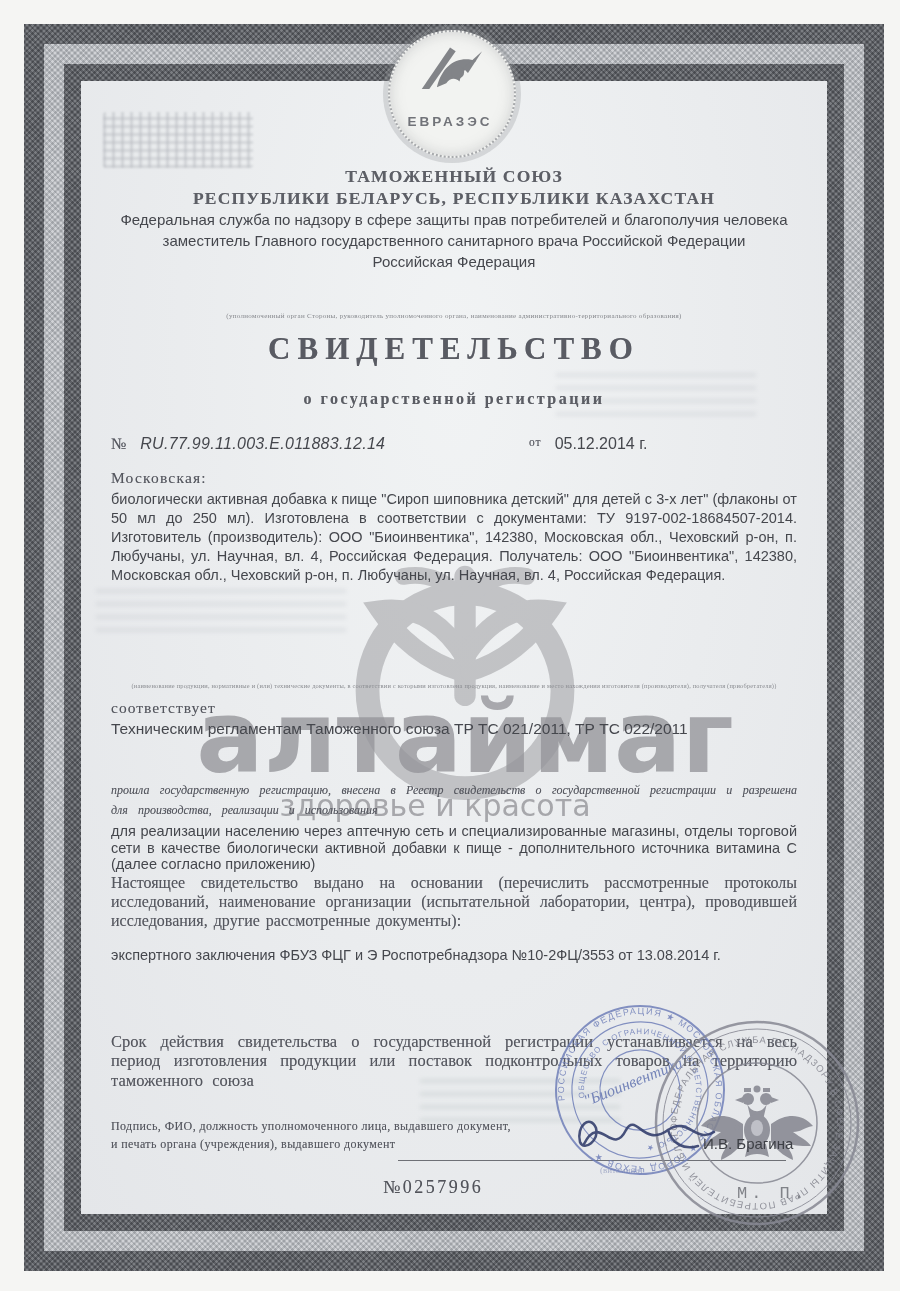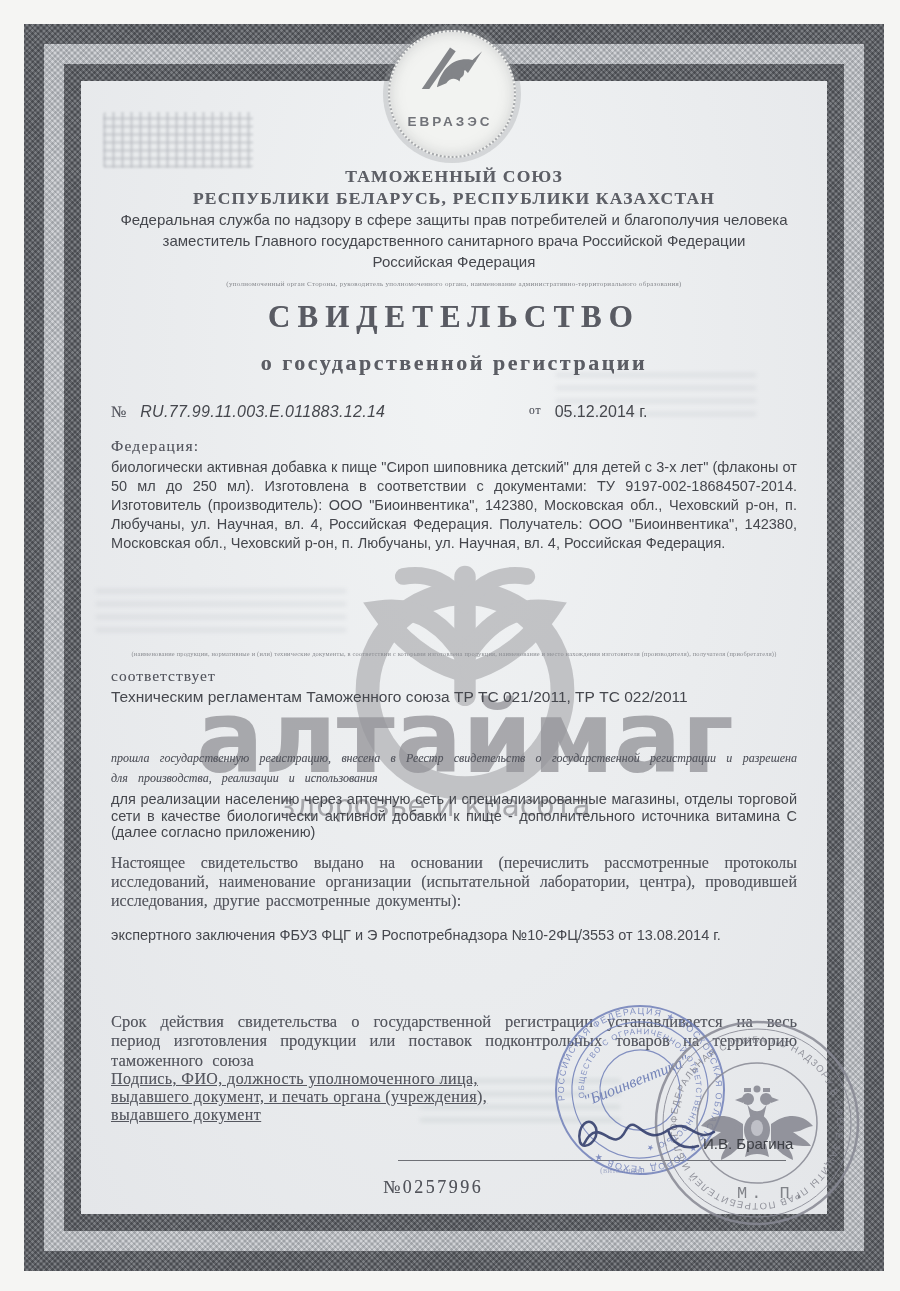--- a/index.html
+++ b/index.html
@@ -21,40 +21,40 @@
   .b-inner{padding:17px;}
   .paper{position:relative;height:100%;overflow:hidden;
       background:radial-gradient(ellipse at 50% 25%,#f1f3f4 0%,#eaecee 52%,#e4e6e9 100%);}
   
   .content{position:absolute;inset:0;box-sizing:border-box;padding:84px 30px 0;z-index:2;overflow:hidden;}
   .c{text-align:center;}
   .serif{font-family:"Liberation Serif",serif;color:#55575f;text-shadow:0 0 .6px rgba(85,87,95,.45);}
   .sans{font-family:"Liberation Sans","DejaVu Sans",sans-serif;color:#45474d;}
   .h1{font-size:17.5px;font-weight:bold;letter-spacing:1.2px;line-height:22px;color:#5d5f66;}
   .ag{font-size:15px;line-height:21px;}
-  .note{font-size:7px;color:#85878c;letter-spacing:.3px;margin-top:8px;white-space:nowrap;overflow:hidden;text-shadow:none;}
+  .note{font-size:7px;color:#85878c;letter-spacing:.3px;margin-top:40px;white-space:nowrap;overflow:hidden;text-shadow:none;}
   .title{font-size:31px;font-weight:bold;letter-spacing:7px;color:#595b63;margin-top:11px;}
-  .subtitle{font-size:22px;letter-spacing:2.5px;margin-top:15px;font-weight:bold;color:#5b5d64;}
+  .subtitle{font-size:16px;letter-spacing:2.5px;margin-top:23px;font-weight:bold;color:#5b5d64;}
   .numrow{display:flex;align-items:baseline;margin-top:27px;}
   .no-label{font-size:16px;}
   .no-value{font-size:16px;margin-left:14px;letter-spacing:.3px;font-style:italic;}
   .date-wrap{margin-left:auto;width:268px;}
   .date-label{font-size:11.5px;letter-spacing:1px;vertical-align:3px;margin-right:9px;}
   .date-value{font-size:16px;}
   .p-label{font-size:15.5px;letter-spacing:1.2px;margin-top:16px;}
   .p-text{font-size:14.5px;line-height:19px;text-align:justify;margin-top:3px;}
   .note2{font-size:6.4px;color:#8a8c91;letter-spacing:.2px;margin-top:97px;white-space:nowrap;overflow:hidden;text-shadow:none;}
   .sootv{font-size:15.5px;letter-spacing:1px;margin-top:10px;}
   .conf{font-size:15.5px;margin-top:3px;}
   .reg{font-size:12px;line-height:19.5px;text-align:justify;word-spacing:7px;margin-top:43px;font-style:italic;}
   .usage{font-size:14.5px;line-height:16.5px;text-align:justify;margin-top:3px;}
-  .basis-l{font-size:16px;line-height:19px;text-align:justify;word-spacing:2px;margin-top:12px;}
+  .basis-l{font-size:16px;line-height:19px;text-align:justify;word-spacing:2px;margin-top:0;}
   .basis-v{font-size:14.5px;margin-top:17px;}
   .valid{font-size:16.5px;line-height:19.5px;text-align:justify;word-spacing:5px;margin-top:69px;}
-  .sig-note{font-size:16px;line-height:18px;width:400px;letter-spacing:.4px;text-decoration:underline;}
+  .sig-note{font-size:12px;line-height:18px;width:400px;margin-top:27px;letter-spacing:.4px;}
   
   .emblem{position:absolute;left:374px;top:26px;width:152px;height:138px;z-index:4;}
   .emblem-circle{position:absolute;left:14px;top:4px;width:124px;height:124px;border-radius:50%;
       background:#f2f3f1;border:2px dotted #a7a9ac;box-shadow:0 0 0 5px rgba(150,152,156,.30), inset 0 0 14px rgba(140,142,146,.35);}
   .emblem-bird{position:absolute;left:32px;top:14px;width:90px;height:66px;opacity:.85;}
   .emblem-label{position:absolute;left:0;right:0;top:88px;text-align:center;
       font-family:"Liberation Sans",sans-serif;font-size:13.5px;font-weight:bold;letter-spacing:3px;color:#717379;}
   .residue{position:absolute;left:103px;top:112px;width:150px;height:56px;border-radius:3px;z-index:1;
       background:
         repeating-linear-gradient(90deg,rgba(105,110,120,.5) 0 3px,transparent 3px 9px),
@@ -108,21 +108,21 @@
 
               <div class="numrow">
                 <span class="serif no-label">№</span>
                 <span class="sans no-value">RU.77.99.11.003.E.011883.12.14</span>
                 <span class="date-wrap">
                   <span class="serif date-label">от</span>
                   <span class="sans date-value">05.12.2014 г.</span>
                 </span>
               </div>
 
-              <div class="serif p-label">Федерация:</div>
+              <div class="serif p-label">Московская:</div>
               <div class="sans p-text">биологически активная добавка к пище "Сироп шиповника детский" для детей с 3-х лет" (флаконы от 50 мл до 250 мл). Изготовлена в соответствии с документами: ТУ 9197-002-18684507-2014. Изготовитель (производитель): ООО "Биоинвентика", 142380, Московская обл., Чеховский р-он, п. Любучаны, ул. Научная, вл. 4, Российская Федерация.  Получатель: ООО "Биоинвентика", 142380, Московская обл., Чеховский р-он, п. Любучаны, ул. Научная, вл. 4, Российская Федерация.</div>
 
               <div class="c note2">(наименование продукции, нормативные и (или) технические документы, в соответствии с которыми изготовлена продукция, наименование и место нахождения изготовителя (производителя), получателя (приобретателя))</div>
               <div class="serif sootv">соответствует</div>
               <div class="sans conf">Техническим регламентам Таможенного союза ТР ТС 021/2011, ТР ТС 022/2011</div>
 
               <div class="serif reg">прошла государственную регистрацию, внесена в Реестр свидетельств о государственной регистрации и разрешена для производства, реализации и использования</div>
               <div class="sans usage">для реализации населению через аптечную сеть и специализированные магазины, отделы торговой сети в качестве биологически активной добавки к пище - дополнительного источника витамина С (далее согласно приложению)</div>
               <div class="serif basis-l">Настоящее свидетельство выдано на основании (перечислить рассмотренные протоколы исследований, наименование организации (испытательной лаборатории, центра), проводившей исследования, другие рассмотренные документы):</div>
               <div class="sans basis-v">экспертного заключения ФБУЗ ФЦГ и Э Роспотребнадзора №10-2ФЦ/3553 от 13.08.2014 г.</div>

